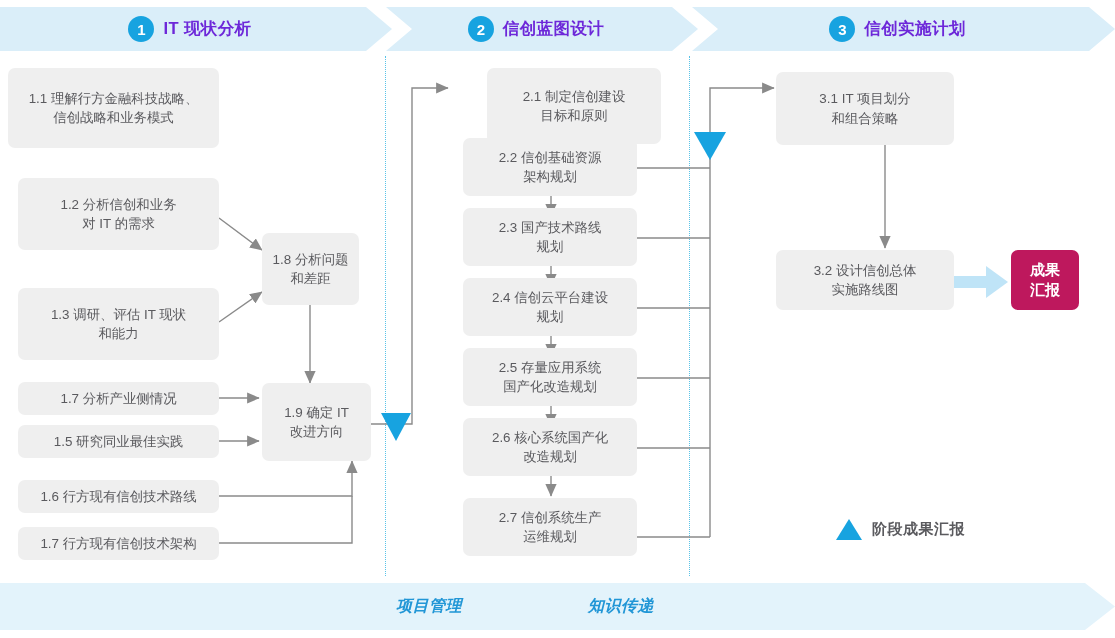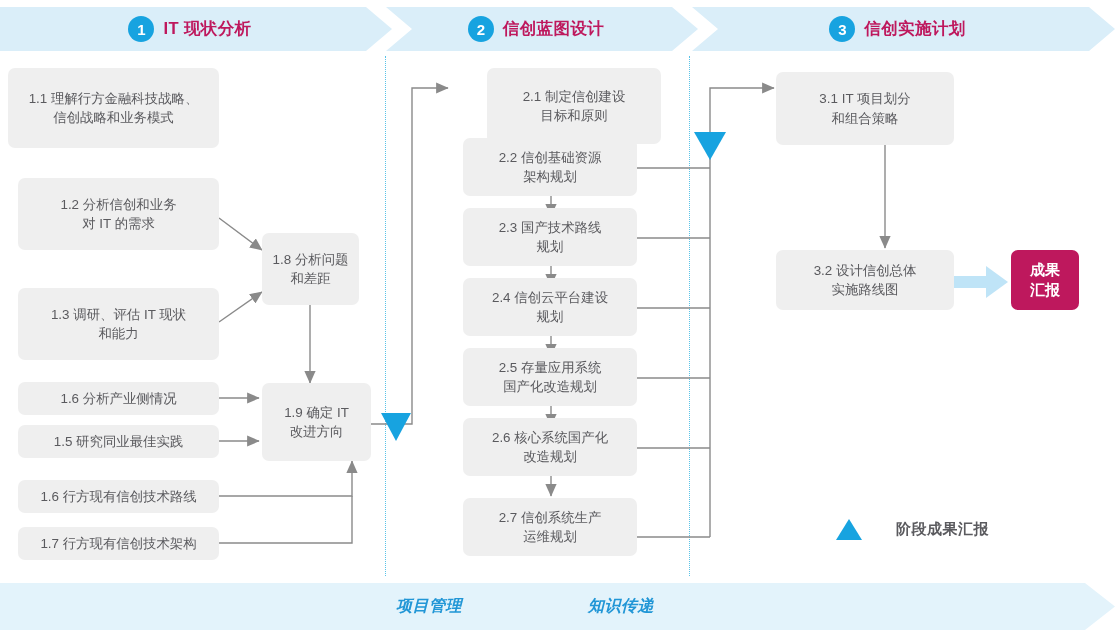--- a/index.html
+++ b/index.html
@@ -6,21 +6,21 @@
   body{font-family:"Liberation Sans","DejaVu Sans",sans-serif;}
   #root{position:relative;width:1115px;height:638px;overflow:hidden;background:#fff;}
 
   
   .phase-band{position:absolute;top:7px;height:44px;background:#daeef9;
     display:flex;align-items:center;justify-content:center;}
   .phase-band .inner{display:flex;align-items:center;gap:9px;transform:translateX(-6px);}
   .phase-num{width:26px;height:26px;border-radius:50%;background:#17a3e0;color:#fff;
     font-size:15px;font-weight:bold;display:flex;align-items:center;justify-content:center;
     line-height:1;}
-  .phase-title{color:#be185d;font-size:16.5px;font-weight:bold;white-space:nowrap;letter-spacing:.4px;}
+  .phase-title{color:#6d28d9;font-size:16.5px;font-weight:bold;white-space:nowrap;letter-spacing:.4px;}
 
   
   .band1{left:0;width:392px;clip-path:polygon(0 0,366px 0,392px 50%,366px 100%,0 100%);}
   .band2{left:386px;width:312px;clip-path:polygon(0 0,286px 0,312px 50%,286px 100%,0 100%,26px 50%);}
   .band3{left:692px;width:423px;clip-path:polygon(0 0,397px 0,423px 50%,397px 100%,0 100%,26px 50%);}
 
   
   .divider{position:absolute;top:56px;width:0;height:520px;
     border-left:1.5px dotted #59c3e8;}
 
@@ -34,21 +34,21 @@
     font-size:15px;font-weight:bold;line-height:1.35;display:flex;align-items:center;
     justify-content:center;text-align:center;}
 
   
   #wires{position:absolute;left:0;top:0;width:1115px;height:638px;pointer-events:none;}
 
   
   .legend{position:absolute;display:flex;align-items:center;gap:10px;}
   .legend-tri{width:0;height:0;border-left:13px solid transparent;border-right:13px solid transparent;
     border-bottom:21px solid #17a3e0;}
-  .legend-label{color:#5a5a5e;font-size:15px;font-weight:bold;letter-spacing:.5px;margin-left:24px;}
+  .legend-label{color:#5a5a5e;font-size:15px;font-weight:bold;letter-spacing:.5px;}
 
   
   .bottom-band{position:absolute;left:0;top:583px;width:1115px;height:47px;background:#e3f3fb;
     clip-path:polygon(0 0,1085px 0,1115px 50%,1085px 100%,0 100%);}
   .bottom-label{position:absolute;top:583px;height:47px;display:flex;align-items:center;
     color:#2196d6;font-size:16px;font-weight:bold;letter-spacing:.5px;font-style:italic;}
 </style>
 </head>
 <body>
 
@@ -126,21 +126,21 @@
       <path d="M951,276 L986,276 L986,266 L1008,282 L986,298 L986,288 L951,288 z" fill="#bfe4f7"></path>
     </g>
 
     <polygon points="396,441 381,413 411,413" fill="#17a3e0"></polygon>
     <polygon points="710,160 694,132 726,132" fill="#17a3e0"></polygon>
   </svg>
 
   <div class="box" style="left:8px;top:68px;width:211px;height:80px">1.1 理解行方金融科技战略、<br>信创战略和业务模式</div>
   <div class="box" style="left:18px;top:178px;width:201px;height:72px">1.2 分析信创和业务<br>对 IT 的需求</div>
   <div class="box" style="left:18px;top:288px;width:201px;height:72px">1.3 调研、评估 IT 现状<br>和能力</div>
-  <div class="box" style="left:18px;top:382px;width:201px;height:33px">1.6 分析产业侧情况</div>
+  <div class="box" style="left:18px;top:382px;width:201px;height:33px">1.7 分析产业侧情况</div>
   <div class="box" style="left:18px;top:425px;width:201px;height:33px">1.5 研究同业最佳实践</div>
   <div class="box" style="left:18px;top:480px;width:201px;height:33px">1.6 行方现有信创技术路线</div>
   <div class="box" style="left:18px;top:527px;width:201px;height:33px">1.7 行方现有信创技术架构</div>
   <div class="box" style="left:262px;top:233px;width:97px;height:72px">1.8 分析问题<br>和差距</div>
   <div class="box" style="left:262px;top:383px;width:109px;height:78px">1.9 确定 IT<br>改进方向</div>
 
   <div class="box" style="left:487px;top:68px;width:174px;height:76px">2.1 制定信创建设<br>目标和原则</div>
   <div class="box" style="left:463px;top:138px;width:174px;height:58px">2.2 信创基础资源<br>架构规划</div>
   <div class="box" style="left:463px;top:208px;width:174px;height:58px">2.3 国产技术路线<br>规划</div>
   <div class="box" style="left:463px;top:278px;width:174px;height:58px">2.4 信创云平台建设<br>规划</div>

